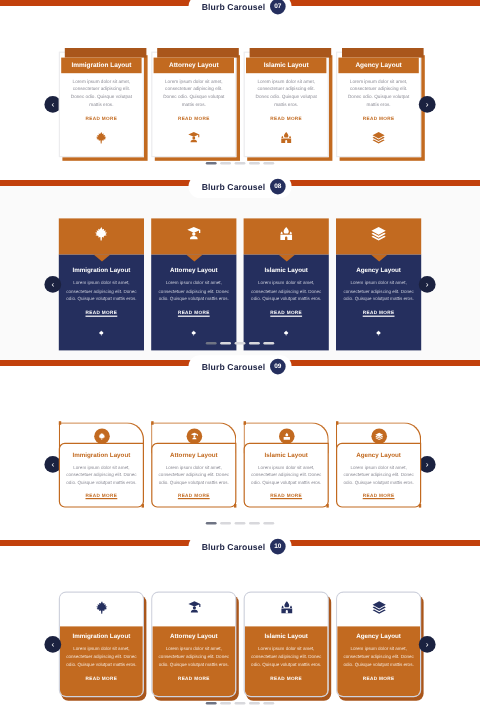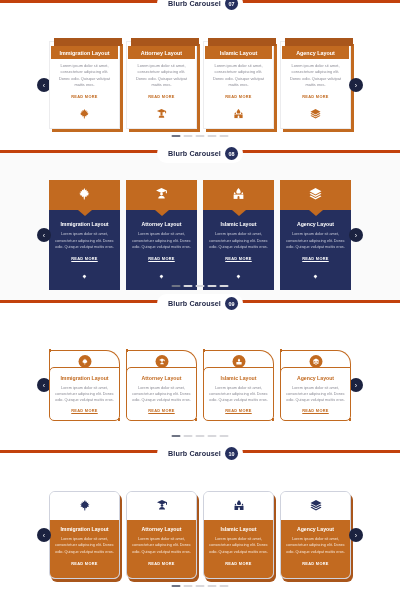--- a/index.html
+++ b/index.html
@@ -7,21 +7,21 @@
     width: 400px; height: 600px;
     background: #ffffff;
     font-family: "Liberation Sans", sans-serif;
     overflow: hidden;
   }
 
   .section {
     position: relative;
     width: 400px;
     height: 150px;
-    border-top: 3px solid #c2410c;
+    border-top: 5px solid #c2410c;
     background: #ffffff;
   }
   .section.alt { background: #fafafa; }
 
   
   .sec-head {
     position: absolute;
     top: -9px; left: 50%;
     transform: translateX(-50%);
     display: flex; align-items: center; gap: 4px;

